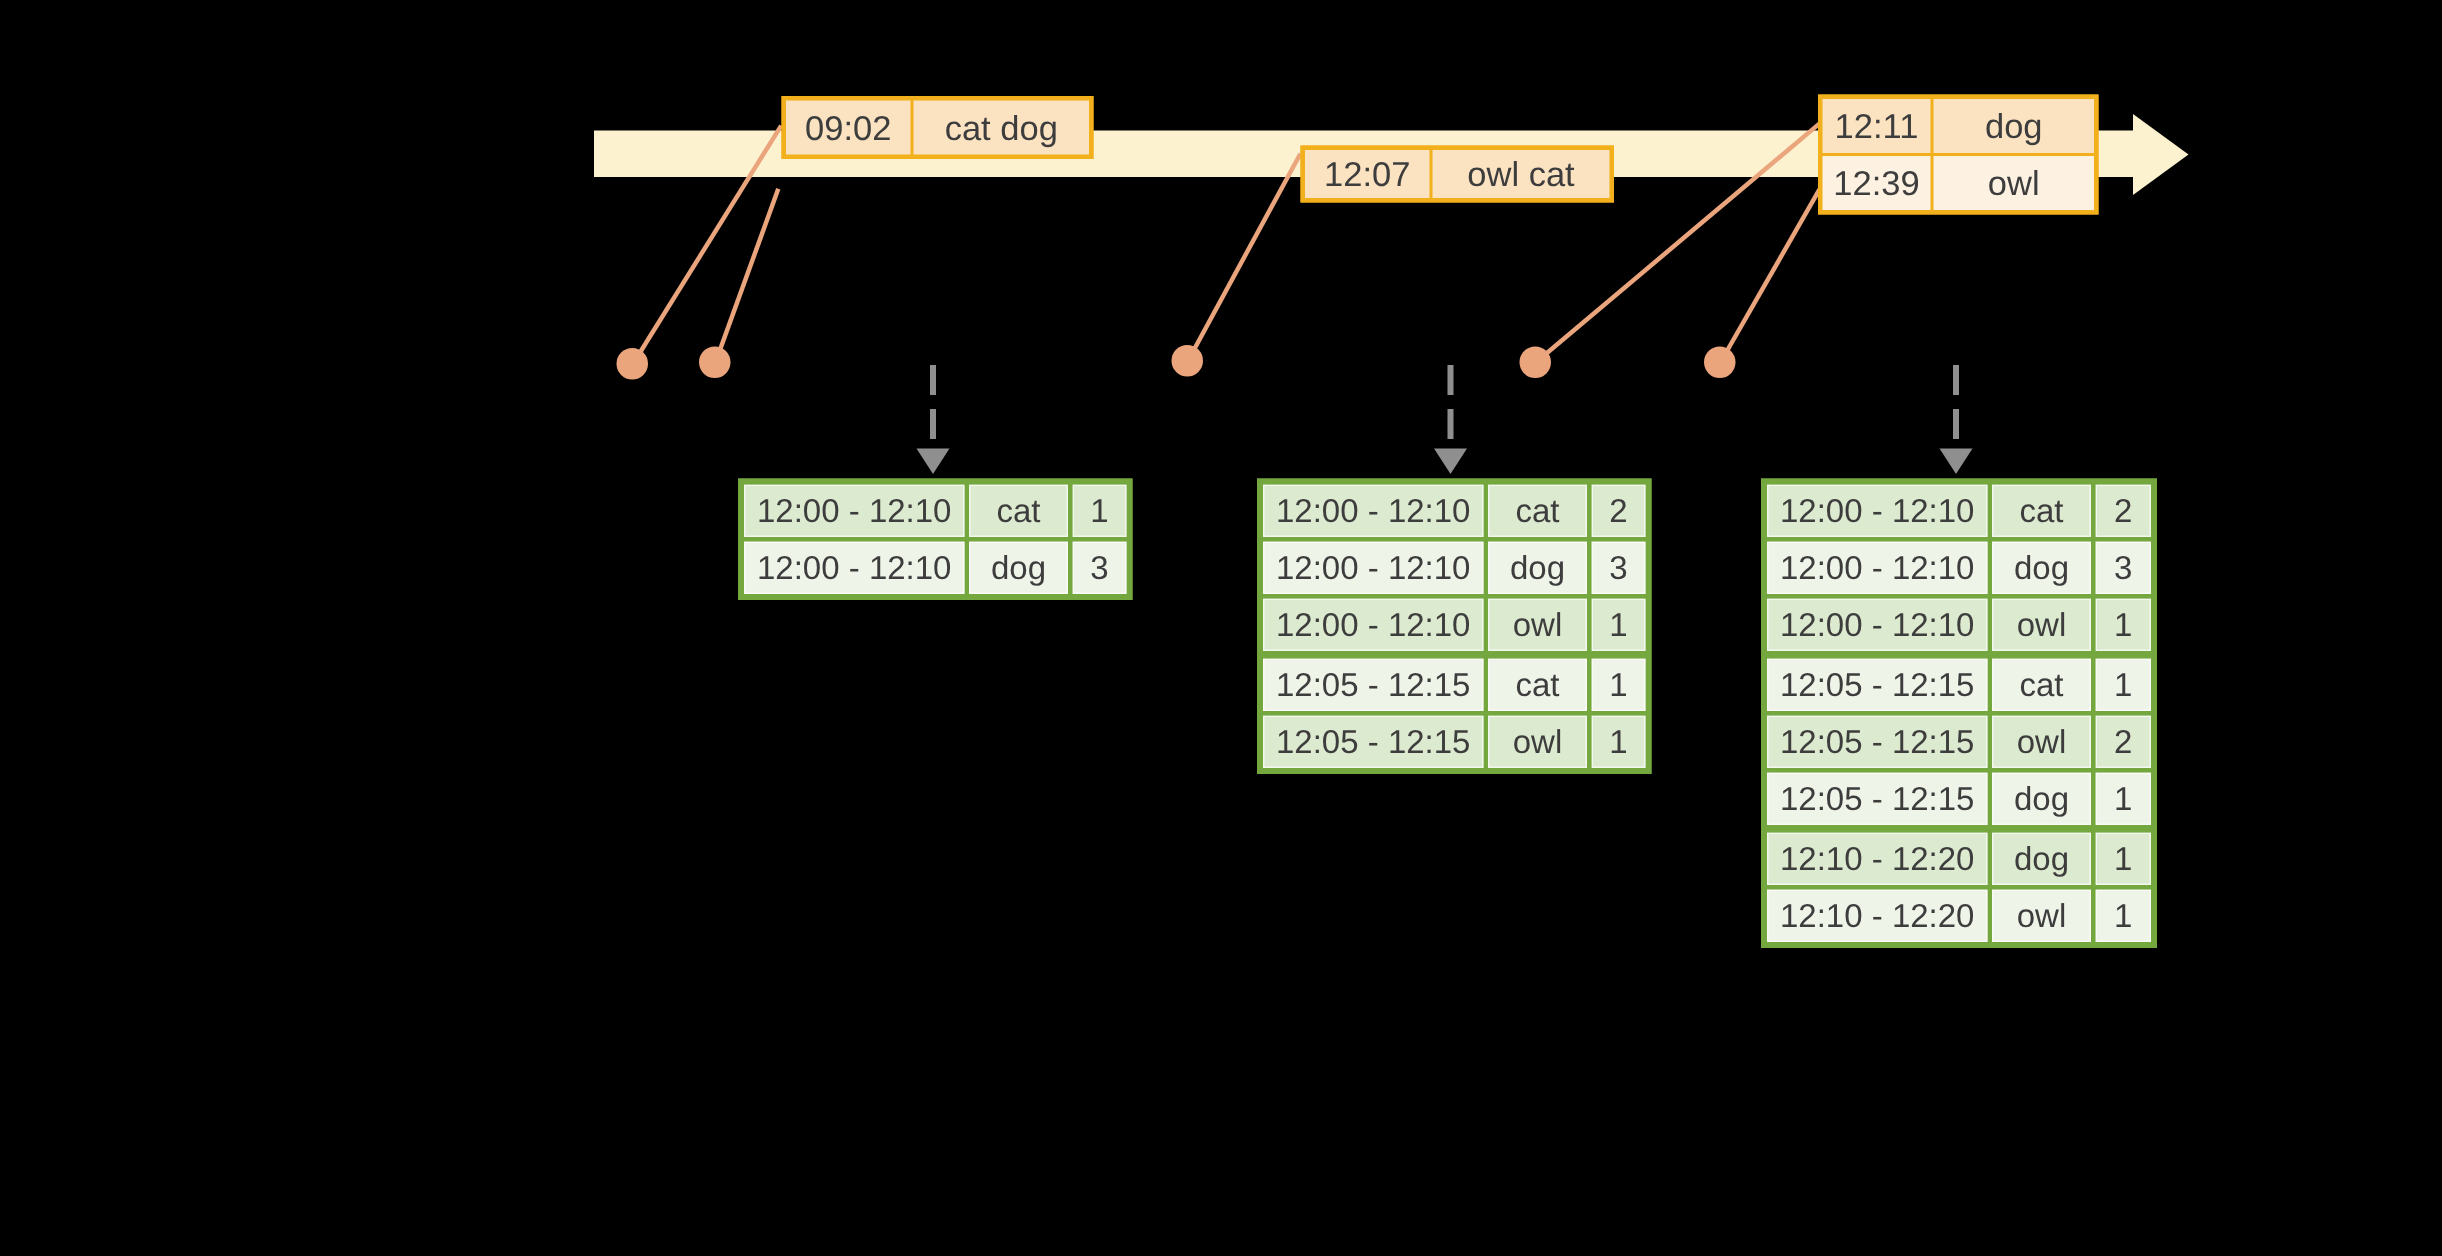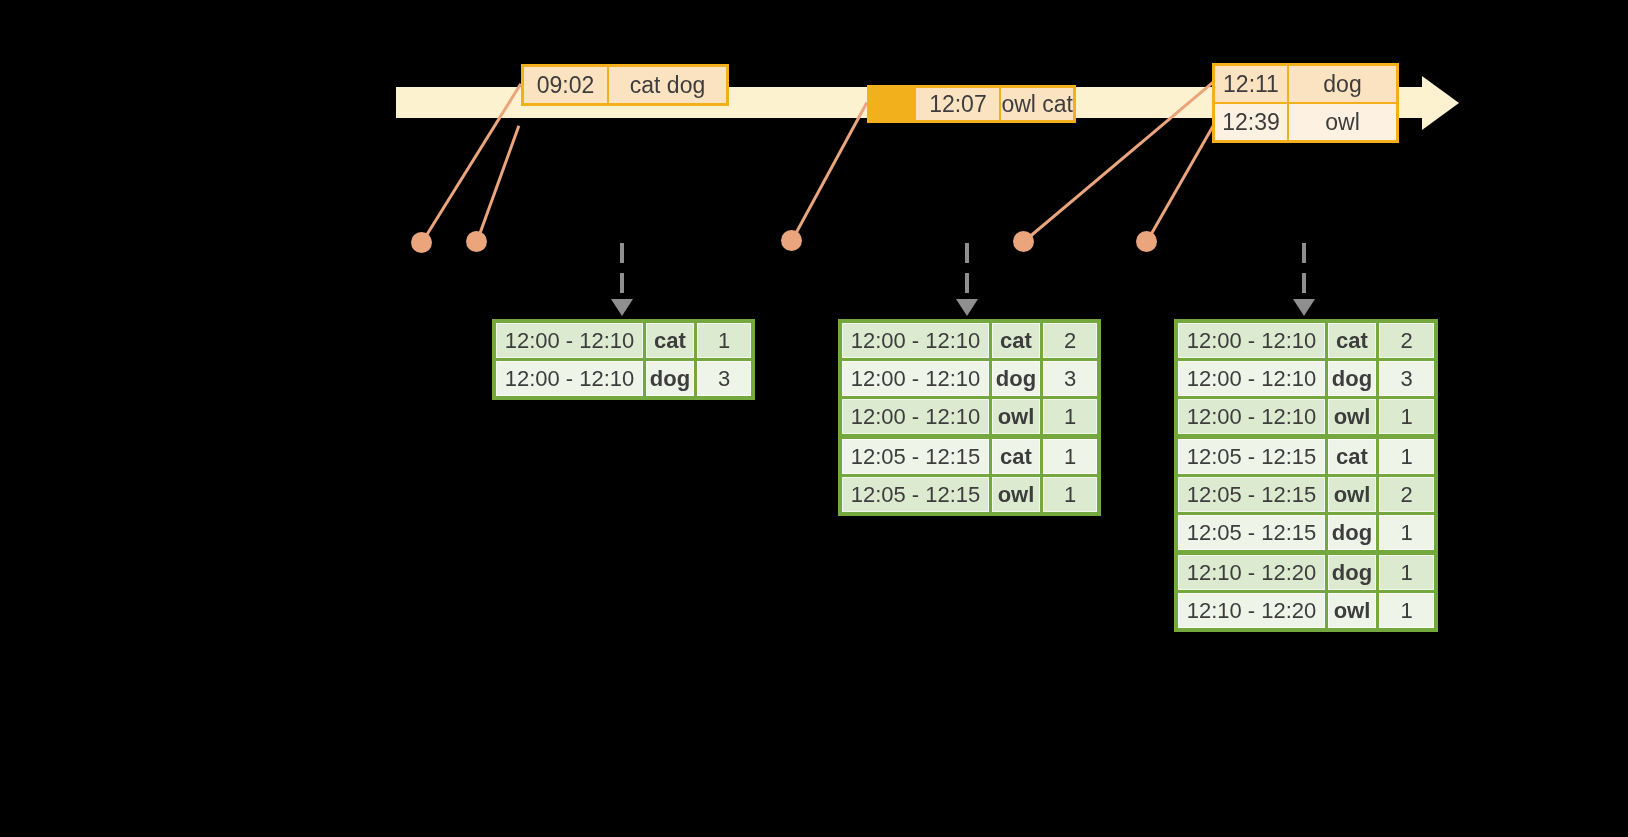--- a/index.html
+++ b/index.html
@@ -40,35 +40,35 @@
   
   .etable{position:absolute;display:flex;flex-direction:column;gap:2px;
     background:var(--event-table-border);border:3px solid var(--event-table-border);}
   .etable .row{display:flex;gap:2px;}
   .etable .cell{display:flex;align-items:center;justify-content:center;
     height:36px;font-size:23px;background:var(--event-row-even);}
   .etable .row:nth-child(odd) .cell{background:var(--event-row-odd);}
   .etable .c0{width:83px;}
   .etable .c1{flex:1;}
   #et0{left:521px;top:64px;width:202px;}
-  #et1{left:867px;top:85px;width:203px;align-items:flex-end;}
+  #et1{left:867px;top:97px;width:203px;}
   #et1 .cell{height:32px;}
   #et2{left:1212px;top:63px;width:181px;}
   #et2 .c0{width:72px;}
   
   .gtable{position:absolute;display:flex;flex-direction:column;gap:3px;
     background:var(--result-table-border);border:4px solid var(--result-table-border);}
   .gtable .row{display:flex;gap:3px;align-items:center;}
   .gtable .row.group-start{margin-top:2px;}
   .gtable .cell{display:flex;align-items:center;justify-content:center;
     height:35px;font-size:22px;background:var(--result-row-even);
     box-shadow:inset 0 0 0 1px rgba(255,255,255,.65);}
   .gtable .row:nth-child(odd) .cell{background:var(--result-row-odd);}
   .gtable .c0{width:147px;}
-  .gtable .c1{width:48px;font-weight:bold;}
+  .gtable .c1{width:66px;}
   .gtable .c2{flex:1;}
   #gt0{left:492px;top:319px;width:255px;}
   #gt1{left:838px;top:319px;width:255px;}
   #gt2{left:1174px;top:319px;width:256px;}
 </style>
 </head>
 <body>
 
 <div class="stage">
 

